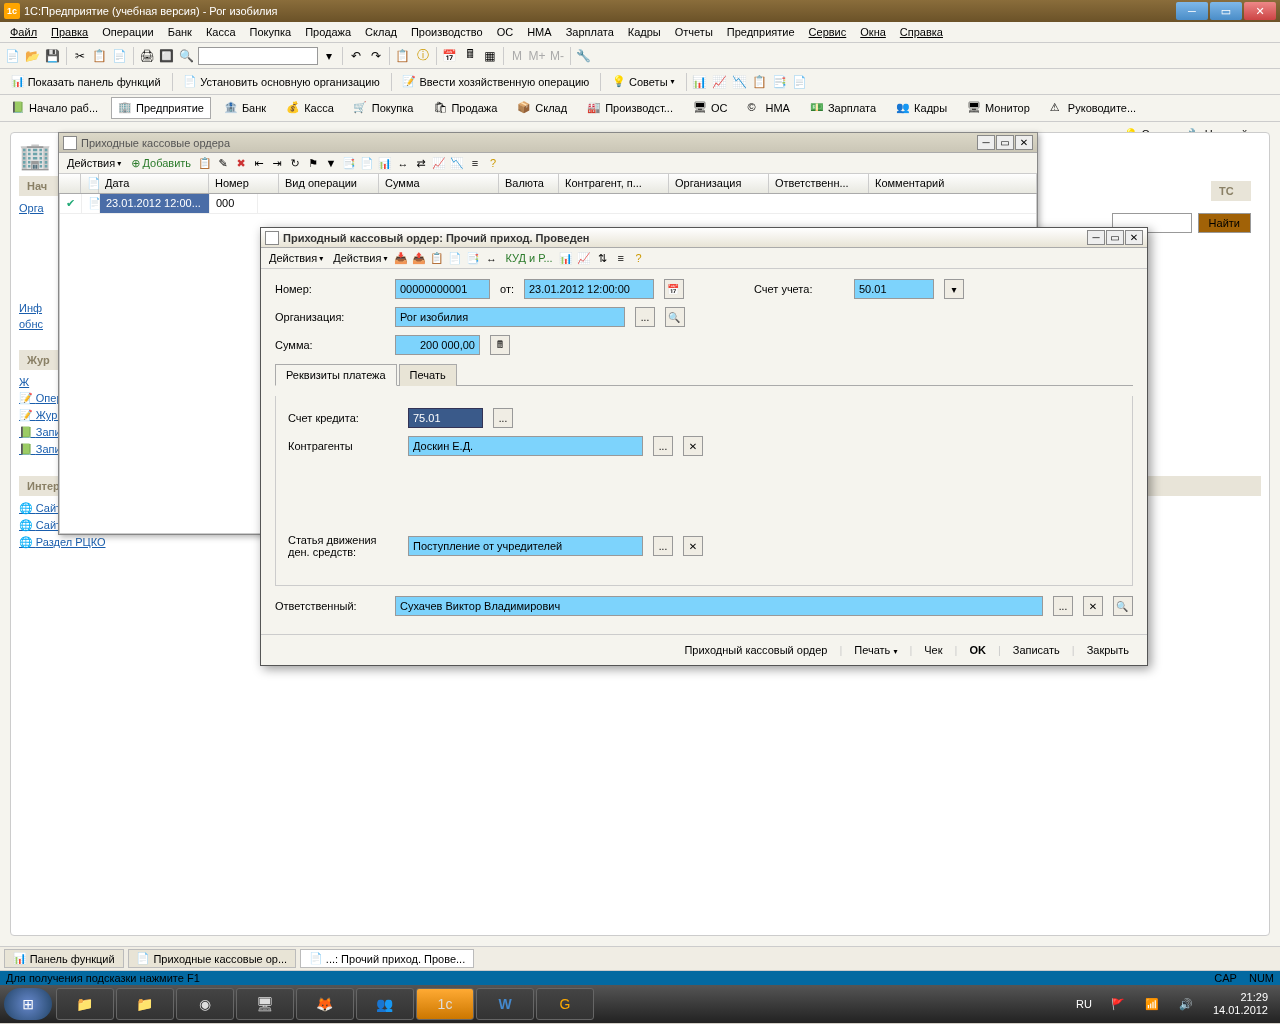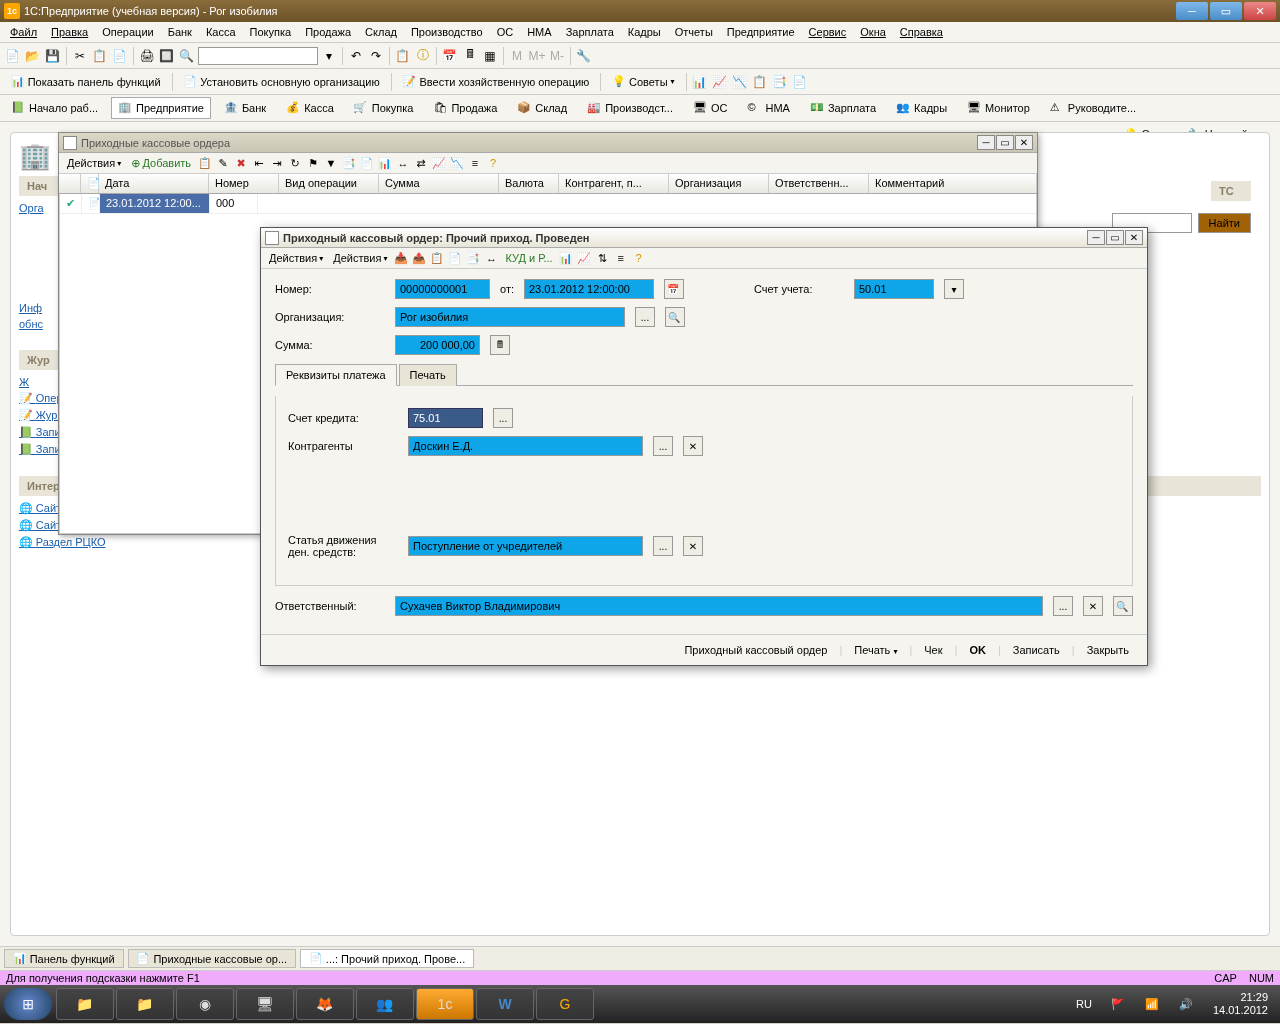--- a/index.html
+++ b/index.html
@@ -59,39 +59,39 @@
 .grid-body { height: 340px; overflow: hidden; background: #fff; border: 1px solid #ccc; border-top: none; }
 
 
 .win2 { position: absolute; left: 260px; top: 105px; width: 888px; background: #f5f4ee; border: 1px solid #555; box-shadow: 3px 3px 10px rgba(0,0,0,0.4); }
 .win2 .win-titlebar { background: linear-gradient(#fff, #e8e4d6); }
 .win2 .win-title-text { color: #333; }
 
 .form-body { padding: 10px 14px; }
 .form-row { display: flex; align-items: center; margin-bottom: 8px; gap: 10px; }
 .form-label { width: 110px; }
-.form-input { border: 1px solid #999; height: 20px; padding: 0 4px; background: #0ea5e9; }
+.form-input { border: 1px solid #999; height: 20px; padding: 0 4px; background: #7dd3fc; }
 .form-input-btn { border: 1px solid #999; height: 20px; width: 20px; background: #f0ede4; cursor: pointer; display: inline-flex; align-items: center; justify-content: center; font-size: 10px; }
 .tabs { display: flex; border-bottom: 1px solid #aaa; margin-bottom: 10px; }
 .tab { padding: 4px 10px; border: 1px solid #aaa; border-bottom: none; margin-right: 2px; background: #e8e4d6; cursor: pointer; position: relative; top: 1px; }
 .tab.active { background: #f5f4ee; border-bottom: 1px solid #f5f4ee; }
 .tab-content { border: 1px solid #ccc; border-top: none; padding: 12px; background: #f5f4ee; min-height: 190px; }
 .credit-field { background: #3a5a8a; color: #fff; border: 1px solid #335; }
 
 .form-footer { border-top: 1px solid #ccc; padding: 6px 10px; display: flex; justify-content: flex-end; gap: 4px; align-items: center; }
 .footer-btn { padding: 3px 8px; cursor: pointer; }
 .footer-btn.ok { font-weight: bold; }
 .footer-sep { color: #ccc; }
 
 .mdi-tabs { background: #f0ede4; border-top: 1px solid #ccc; padding: 2px 4px; display: flex; gap: 4px; min-height: 20px; }
 .mdi-tab { padding: 2px 8px; border: 1px solid #bbb; background: #e8e4d6; cursor: pointer; display: inline-flex; align-items: center; gap: 3px; font-size: 11px; }
 .mdi-tab.active { background: #fff; }
 .mdi-ico { font-size: 11px; }
 
-.statusbar { background: #f0abfc; border-top: 1px solid #ccc; padding: 1px 6px; display: flex; font-size: 11px; min-height: 14px; }
+.statusbar { background: #0369a1; border-top: 1px solid #ccc; padding: 1px 6px; display: flex; font-size: 11px; min-height: 14px; }
 .status-right { margin-left: auto; display: flex; gap: 12px; }
 
 .taskbar { background: linear-gradient(#555, #222); height: 38px; display: flex; align-items: center; padding: 0 4px; }
 .task-start { width: 48px; height: 32px; background: radial-gradient(circle, #68c, #246); border-radius: 16px; margin-right: 4px; cursor: pointer; display:flex; align-items:center; justify-content:center; color:#fff; font-size:14px; }
 .task-item { width: 58px; height: 32px; background: linear-gradient(#444, #333); border: 1px solid #666; border-radius: 3px; margin-right: 2px; cursor: pointer; display: flex; align-items: center; justify-content: center; font-size: 14px; color: #ddd; }
 .task-tray { margin-left: auto; display: flex; align-items: center; gap: 20px; color: #fff; font-size: 11px; padding-right: 8px; }
 .tray-time { text-align: right; font-size: 10px; line-height: 1.2; }
 .dropdown-arrow { font-size: 8px; }
 
 .right-tools { position: absolute; right: 12px; top: 6px; display: flex; gap: 8px; }

